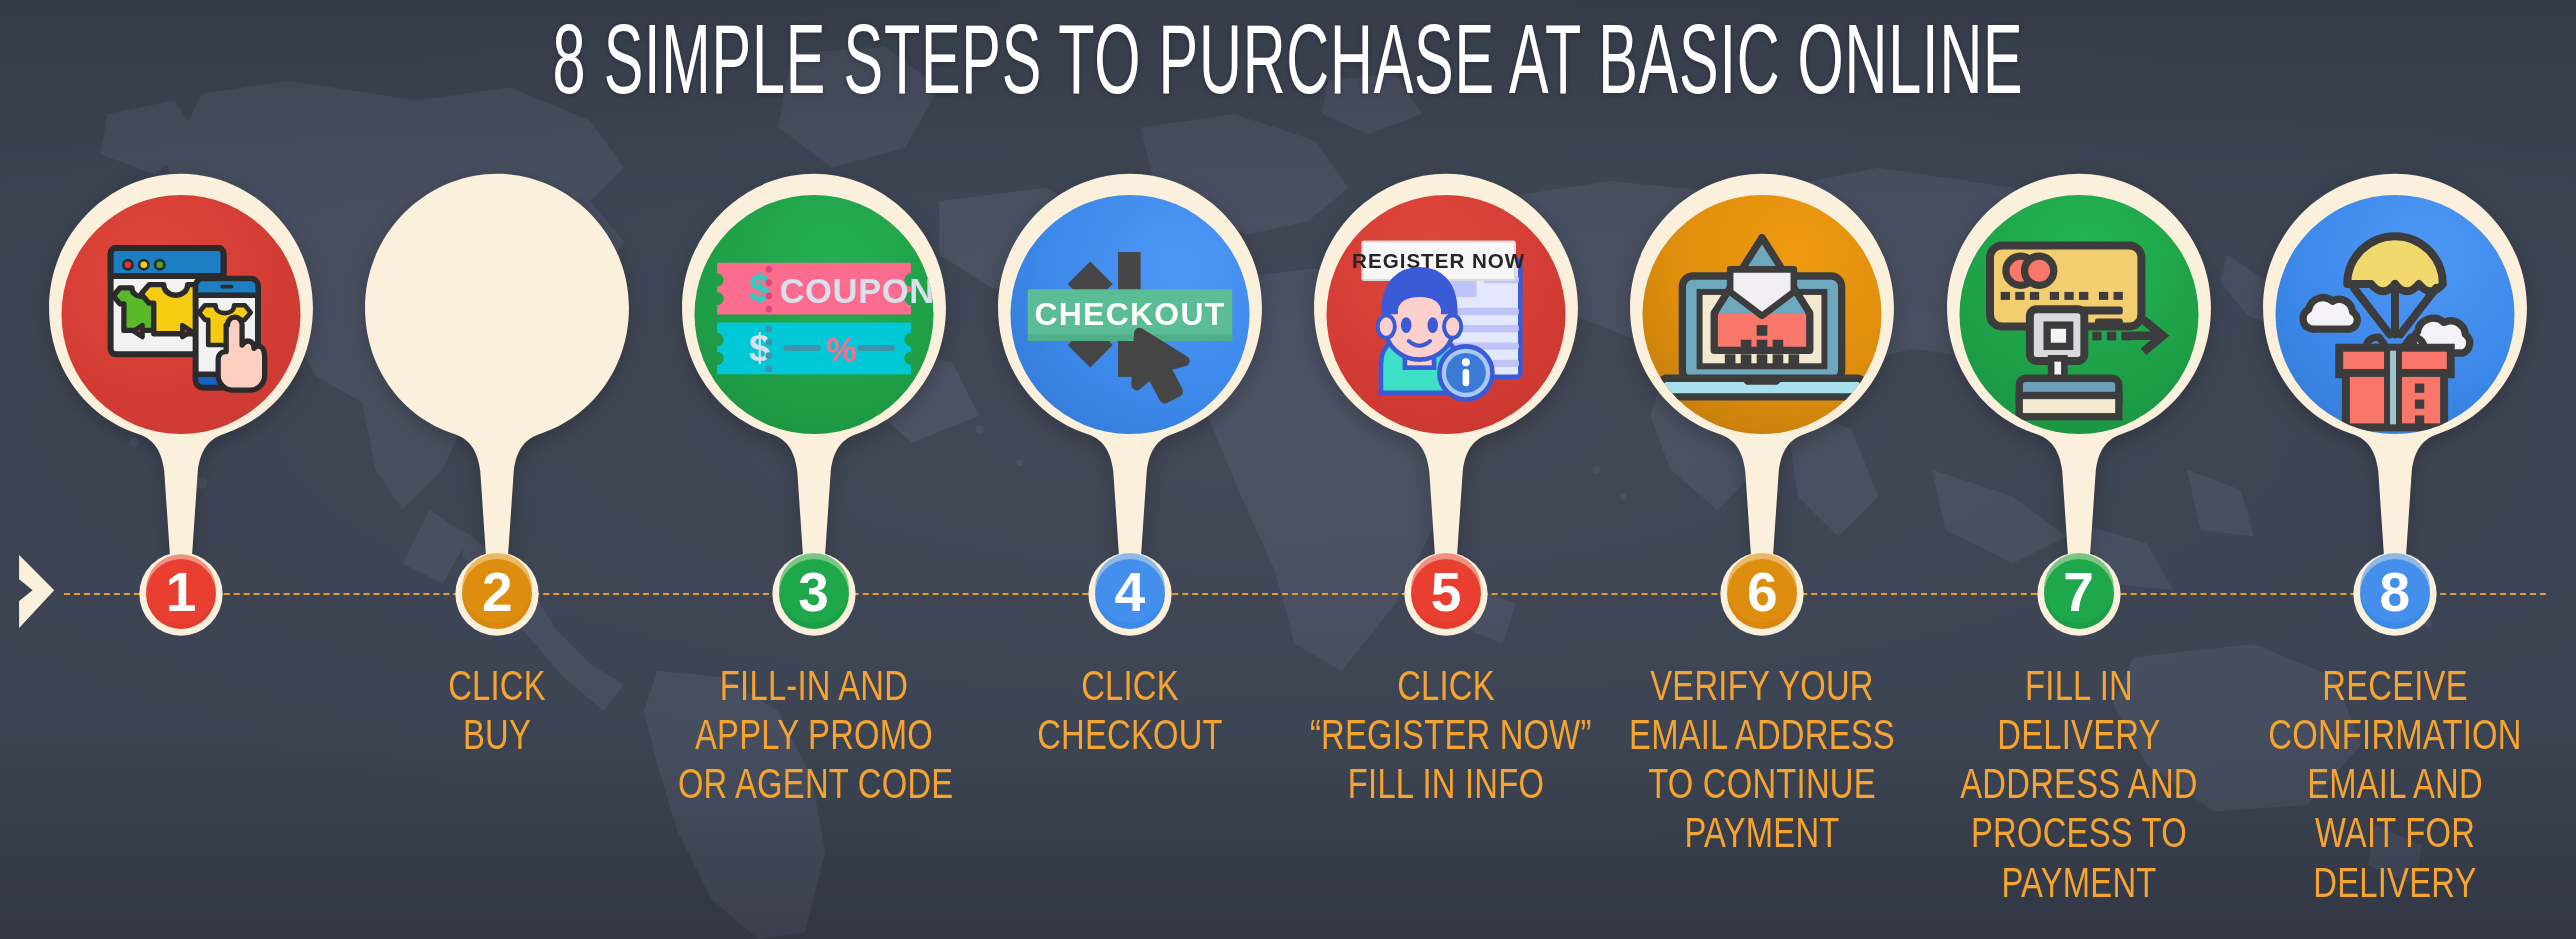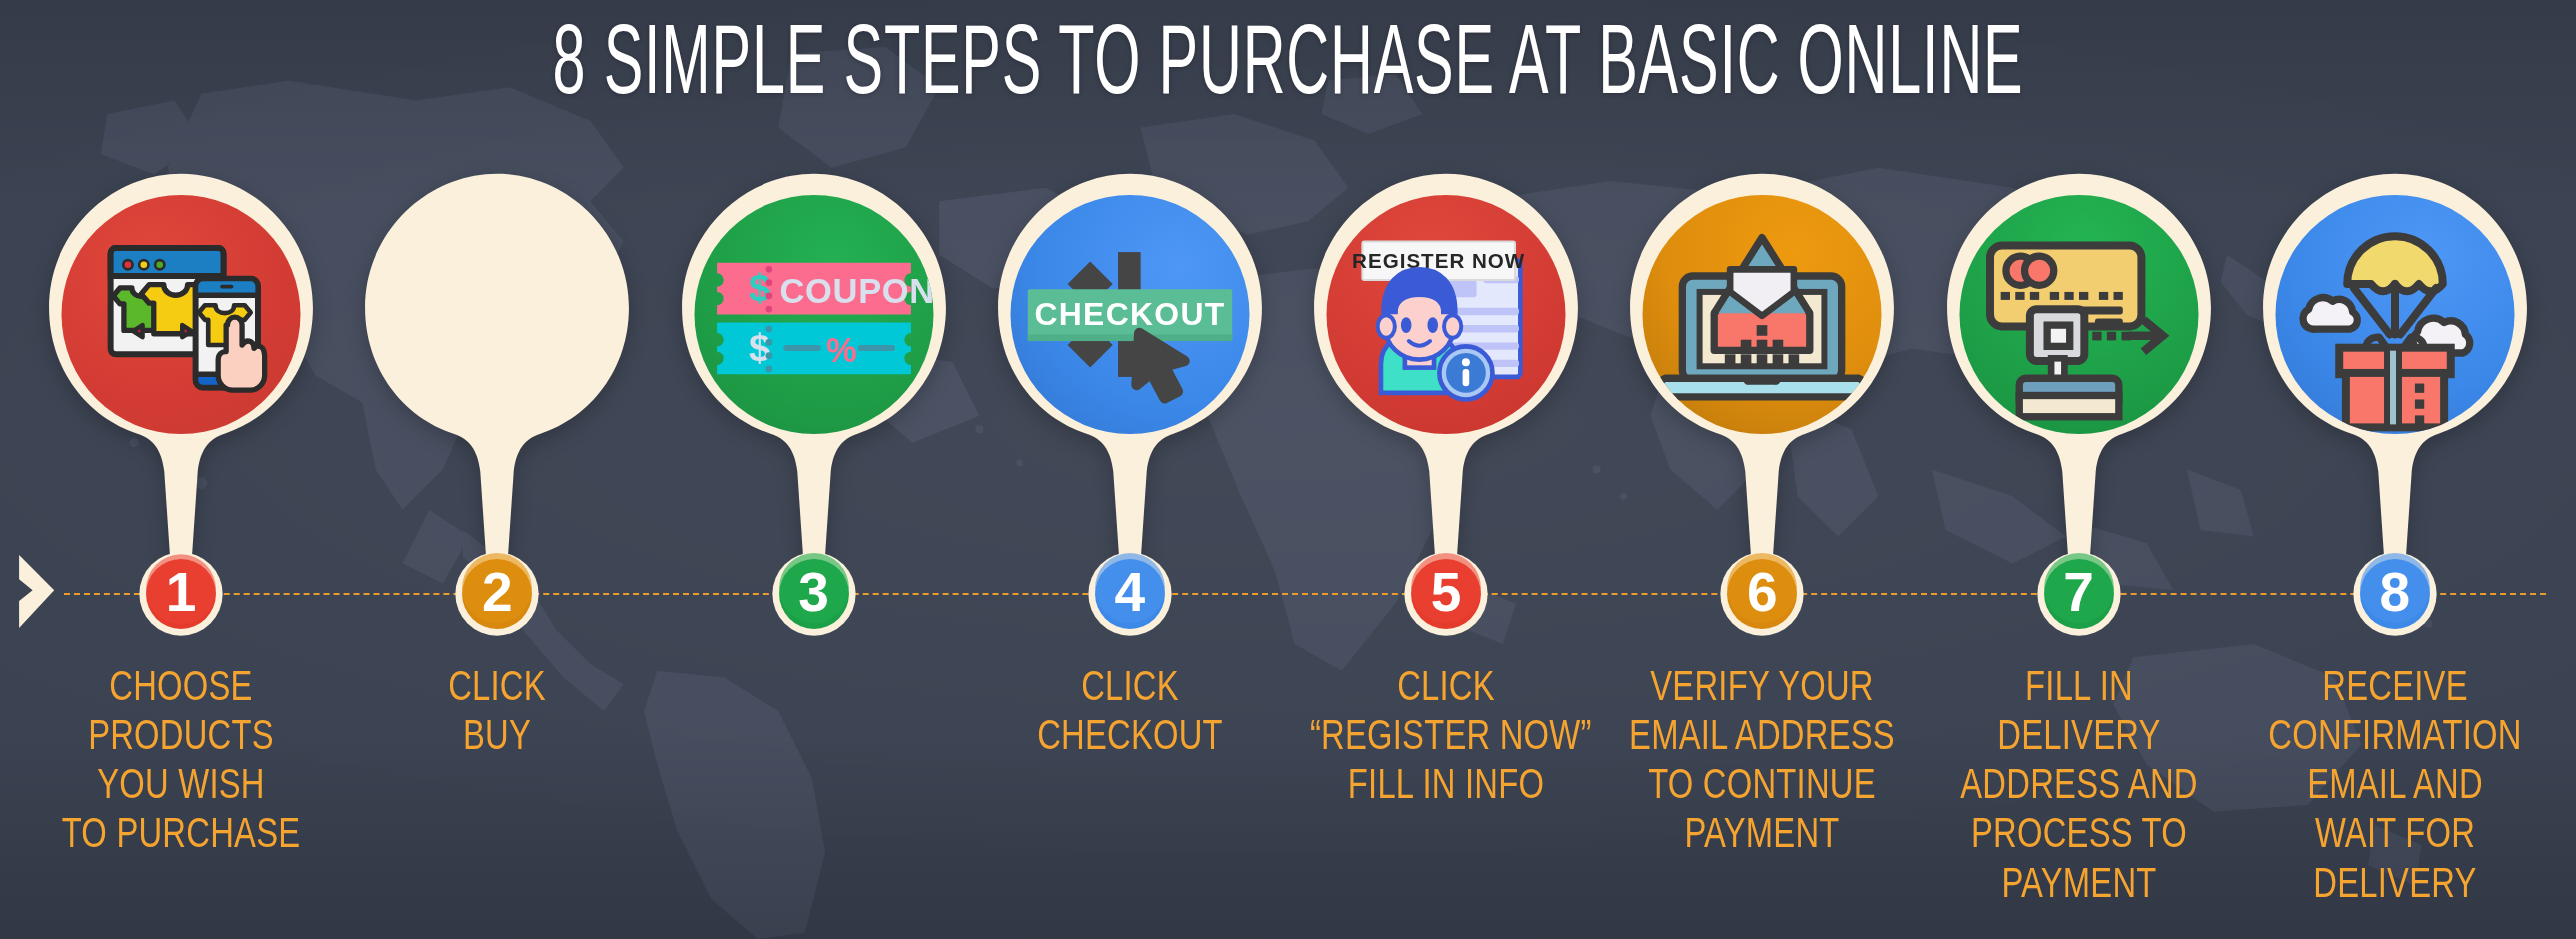--- a/index.html
+++ b/index.html
@@ -224,26 +224,20 @@
       </svg>
     </div>
     <svg class="badge" viewBox="0 0 134 134">
       <circle cx="67" cy="67" r="62" fill="#FAF0DC"></circle>
       <circle cx="67" cy="67" r="52" fill="#E43B2C"></circle>
       <circle cx="67" cy="60" r="52" fill="#EB4436" opacity="0.55"></circle>
     </svg>
     <div class="badge" style="background:none">
       <div class="num">1</div>
     </div>
-    <div class="caption">
-      <span>CHOOSE</span>
-      <span>PRODUCTS</span>
-      <span>YOU WISH</span>
-      <span>TO PURCHASE</span>
-    </div>
   </div>
 
   <div class="step">
     <svg class="pin" viewBox="0 0 430 690">
       <path d="M215 8 C110 8 18 96 18 208 C18 300 76 372 150 396 C174 404 186 420 190 452
                L200 600 C202 628 206 642 215 642 C224 642 228 628 230 600 L240 452
                C244 420 256 404 280 396 C354 372 412 300 412 208 C412 96 320 8 215 8 Z" fill="#FAF0DC"></path>
     </svg>
     <svg class="badge" viewBox="0 0 134 134">
       <circle cx="67" cy="67" r="62" fill="#FAF0DC"></circle>
@@ -293,20 +287,25 @@
         <rect x="246" y="226" width="56" height="9" rx="4" fill="#3C95A8"></rect>
       </svg>
     </div>
     <svg class="badge" viewBox="0 0 134 134">
       <circle cx="67" cy="67" r="62" fill="#FAF0DC"></circle>
       <circle cx="67" cy="67" r="52" fill="#1CA047"></circle>
       <circle cx="67" cy="58" r="52" fill="#22AB4E" opacity="0.6"></circle>
     </svg>
     <div class="badge">
       <div class="num">3</div>
+    </div>
+    <div class="caption">
+      <span>FILL-IN AND</span>
+      <span>APPLY PROMO</span>
+      <span>OR AGENT CODE</span>
     </div>
   </div>
 
   <div class="step">
     <svg class="pin" viewBox="0 0 430 690">
       <path d="M215 8 C110 8 18 96 18 208 C18 300 76 372 150 396 C174 404 186 420 190 452
                L200 600 C202 628 206 642 215 642 C224 642 228 628 230 600 L240 452
                C244 420 256 404 280 396 C354 372 412 300 412 208 C412 96 320 8 215 8 Z" fill="#FAF0DC"></path>
     </svg>
     <div class="disc" style="background:radial-gradient(circle at 70% 30%, #4E97F5 0%, #3B88E9 58%, #3274CE 100%)">

